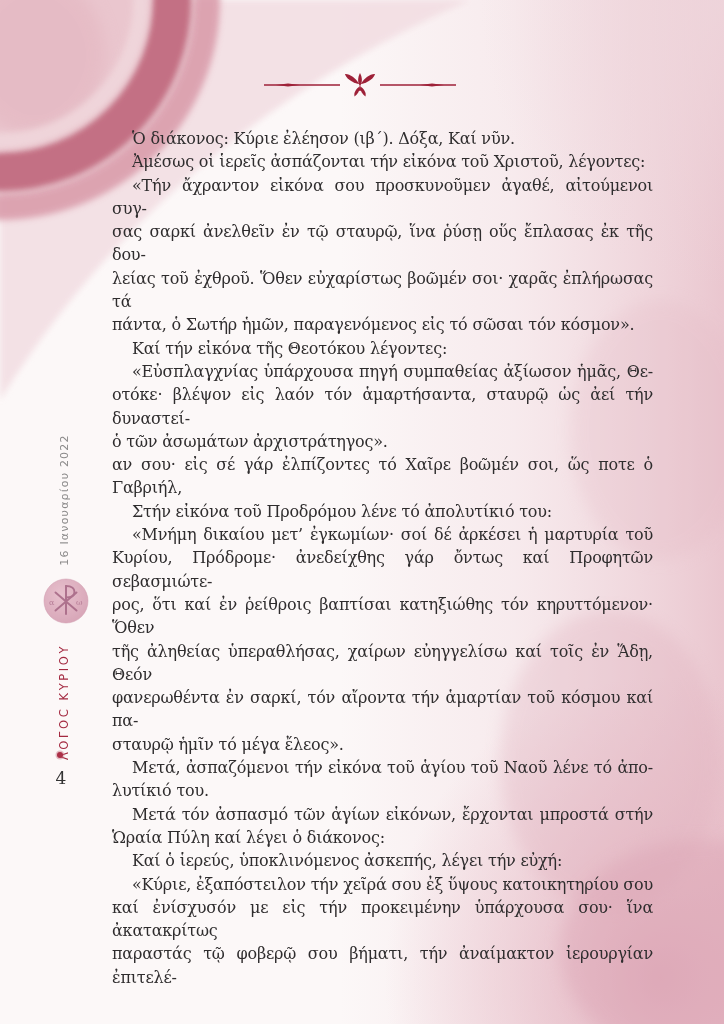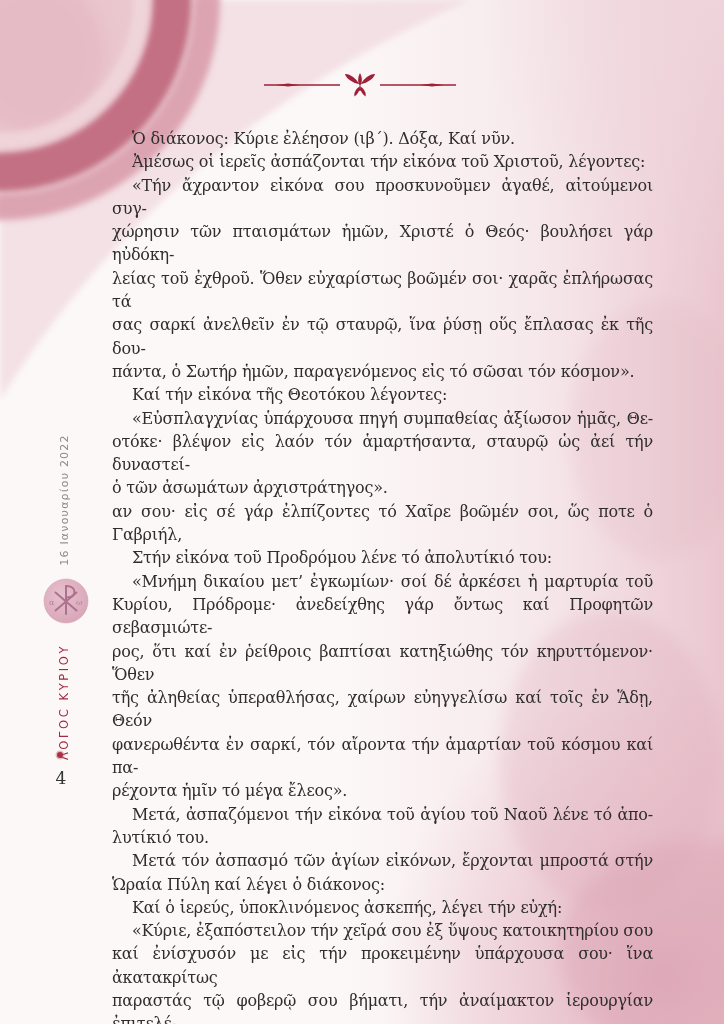--- a/index.html
+++ b/index.html
@@ -157,44 +157,43 @@
   <div class="text-block" id="text-block">
 
   <div class="paragraph">
         <div class="line first">Ὁ διάκονος: Κύριε ἐλέησον (ιβ´). Δόξα, Καί νῦν.</div>
       </div>
       <div class="paragraph">
         <div class="line first">Ἀμέσως οἱ ἱερεῖς ἀσπάζονται τήν εἰκόνα τοῦ Χριστοῦ, λέγοντες:</div>
       </div>
       <div class="paragraph">
         <div class="line first just">«Τήν ἄχραντον εἰκόνα σου προσκυνοῦμεν ἀγαθέ, αἰτούμενοι συγ-</div>
-        <div class="line just">χώρησιν τῶν πταισμάτων ἡμῶν, Χριστέ ὁ Θεός· βουλήσει γάρ ηὐδόκη-</div>
+        <div class="line just">σας σαρκί ἀνελθεῖν ἐν τῷ σταυρῷ, ἵνα ῥύσῃ οὕς ἔπλασας ἐκ τῆς δου-</div>
         <div class="line just">λείας τοῦ ἐχθροῦ. Ὅθεν εὐχαρίστως βοῶμέν σοι· χαρᾶς ἐπλήρωσας τά</div>
-        <div class="line just">σας σαρκί ἀνελθεῖν ἐν τῷ σταυρῷ, ἵνα ῥύσῃ οὕς ἔπλασας ἐκ τῆς δου-</div>
         <div class="line">πάντα, ὁ Σωτήρ ἡμῶν, παραγενόμενος εἰς τό σῶσαι τόν κόσμον».</div>
       </div>
       <div class="paragraph">
         <div class="line first">Καί τήν εἰκόνα τῆς Θεοτόκου λέγοντες:</div>
       </div>
       <div class="paragraph">
         <div class="line first just">«Εὐσπλαγχνίας ὑπάρχουσα πηγή συμπαθείας ἀξίωσον ἡμᾶς, Θε-</div>
         <div class="line just">οτόκε· βλέψον εἰς λαόν τόν ἁμαρτήσαντα, σταυρῷ ὡς ἀεί τήν δυναστεί-</div>
         <div class="line">ὁ τῶν ἀσωμάτων ἀρχιστράτηγος».</div>
         <div class="line just">αν σου· εἰς σέ γάρ ἐλπίζοντες τό Χαῖρε βοῶμέν σοι, ὥς ποτε ὁ Γαβριήλ,</div>
       </div>
       <div class="paragraph">
         <div class="line first">Στήν εἰκόνα τοῦ Προδρόμου λένε τό ἀπολυτίκιό του:</div>
       </div>
       <div class="paragraph">
         <div class="line first just">«Μνήμη δικαίου μετ’ ἐγκωμίων· σοί δέ ἀρκέσει ἡ μαρτυρία τοῦ</div>
         <div class="line just">Κυρίου, Πρόδρομε· ἀνεδείχθης γάρ ὄντως καί Προφητῶν σεβασμιώτε-</div>
         <div class="line just">ρος, ὅτι καί ἐν ῥείθροις βαπτίσαι κατηξιώθης τόν κηρυττόμενον· Ὅθεν</div>
         <div class="line just">τῆς ἀληθείας ὑπεραθλήσας, χαίρων εὐηγγελίσω καί τοῖς ἐν Ἅδῃ, Θεόν</div>
         <div class="line just">φανερωθέντα ἐν σαρκί, τόν αἴροντα τήν ἁμαρτίαν τοῦ κόσμου καί πα-</div>
-        <div class="line">ρέχοντα ἡμῖν τό μέγα ἔλεος».</div>
+        <div class="line">σταυρῷ ἡμῖν τό μέγα ἔλεος».</div>
       </div>
       <div class="paragraph">
         <div class="line first just">Μετά, ἀσπαζόμενοι τήν εἰκόνα τοῦ ἁγίου τοῦ Ναοῦ λένε τό ἀπο-</div>
         <div class="line">λυτίκιό του.</div>
       </div>
       <div class="paragraph">
         <div class="line first just">Μετά τόν ἀσπασμό τῶν ἁγίων εἰκόνων, ἔρχονται μπροστά στήν</div>
         <div class="line">Ὡραία Πύλη καί λέγει ὁ διάκονος:</div>
       </div>
       <div class="paragraph">

